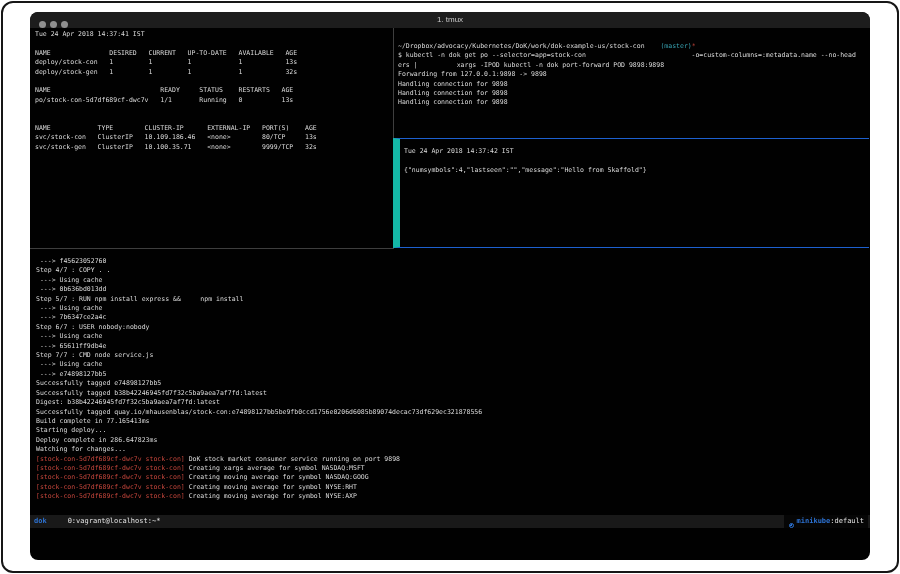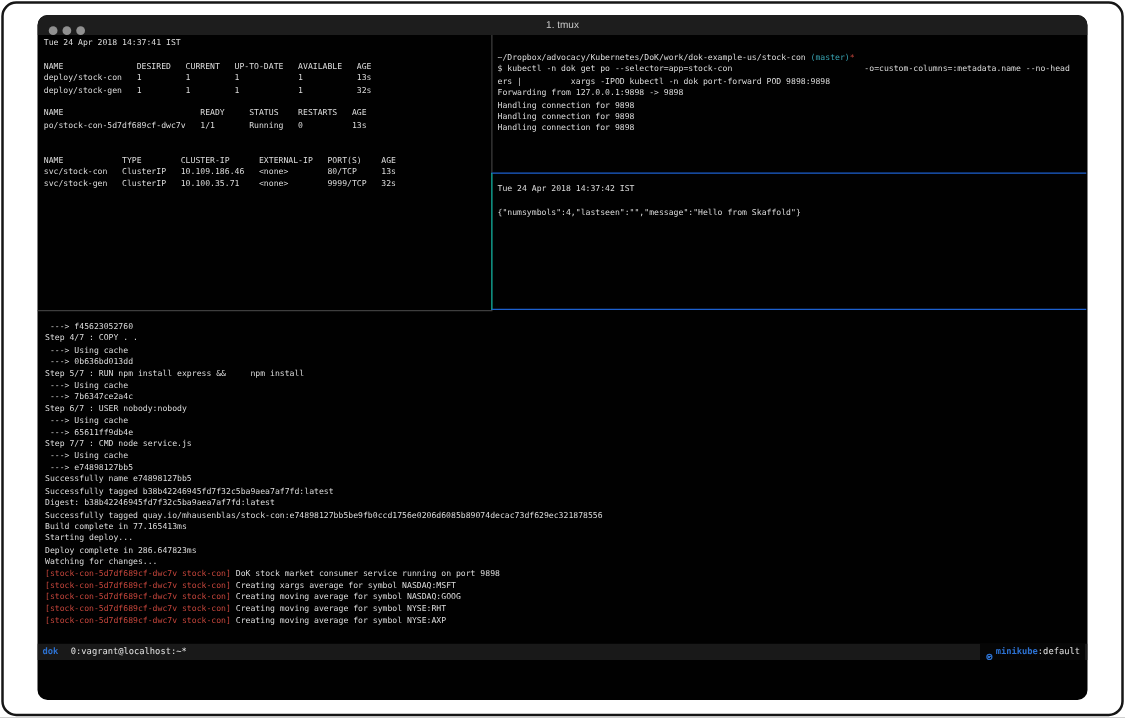--- a/index.html
+++ b/index.html
@@ -16,27 +16,27 @@
   .wtitle{position:absolute;left:0;right:0;text-align:center;color:#c9c9c9;
           font-family:"Liberation Sans",sans-serif;font-size:8px;line-height:16px;}
   .pane{position:absolute;overflow:hidden;}
   .tline{white-space:pre;font-family:"DejaVu Sans Mono",monospace;font-size:6.5px;
          line-height:9.4px;color:#dcdcdc;}
   #pane-top-left{left:0;top:16px;width:363px;height:220px;padding:2px 0 0 5px;}
   #pane-top-right{left:365px;top:16px;width:473px;height:110px;padding:14px 0 0 3px;}
   .divider-v{position:absolute;left:363px;top:16px;width:1px;height:110px;background:#3e3e3e;}
   .divider-h{position:absolute;left:0;top:236px;width:364px;height:1px;background:#3e3e3e;}
   #pane-mid-right{left:363px;top:126px;width:476px;height:110px;box-sizing:border-box;
-                  border-top:1px solid #1d60cf;border-left:1px solid #14b8a6;
+                  border-top:1px solid #1d60cf;border-left:7px solid #14b8a6;
                   border-bottom:1px solid #1d60cf;padding:8px 0 0 4px;}
   #pane-bottom{left:0;top:237px;width:840px;height:264px;padding:8px 0 0 6px;}
   .statusbar{position:absolute;left:0;top:503px;width:100%;height:13px;background:#191919;
              display:flex;align-items:center;font-size:7px;line-height:13px;}
   .sb-session{color:#2d72d2;font-weight:bold;margin-left:4px;}
-  .sb-window{color:#e3e3e3;margin-left:10px;}
+  .sb-window{color:#e3e3e3;margin-left:21px;}
   .sb-right{margin-left:auto;background:#060606;height:13px;display:flex;align-items:flex-end;
             padding:0 4px 0 5px;margin-right:2px;}
   .helm{display:inline-block;width:5px;height:5px;border:1px solid #2d72d2;border-radius:50%;
         margin-right:3px;box-sizing:border-box;background:radial-gradient(circle,#2d72d2 0 1px,transparent 1px);}
   .sb-ctx{color:#2d72d2;font-weight:bold;}
   .sb-ns{color:#e3e3e3;}
 </style>
 </head>
 <body>
 
@@ -65,21 +65,21 @@
         <div class="tline">&nbsp;</div>
         <div class="tline"><span>NAME            TYPE        CLUSTER-IP      EXTERNAL-IP   PORT(S)    AGE</span></div>
         <div class="tline"><span>svc/stock-con   ClusterIP   10.109.186.46   &lt;none&gt;        80/TCP     13s</span></div>
         <div class="tline"><span>svc/stock-gen   ClusterIP   10.100.35.71    &lt;none&gt;        9999/TCP   32s</span></div>
       </div>
 
     <div class="divider-v"></div>
     <div class="divider-h"></div>
 
     <div id="pane-top-right" class="pane">
-        <div class="tline"><span>~/Dropbox/advocacy/Kubernetes/DoK/work/dok-example-us/stock-con </span><span style="color: rgb(56, 163, 178);">(master)</span><span style="color: rgb(197, 70, 60);">*</span></div>
+        <div class="tline"><span>~/Dropbox/advocacy/Kubernetes/DoK/work/dok-example-us/stock-con </span><span style="color: rgb(56, 163, 178); margin-left: 12px;">(master)</span><span style="color: rgb(197, 70, 60);">*</span></div>
         <div class="tline"><span>$ kubectl -n dok get po --selector=app=stock-con                           -o=custom-columns=:metadata.name --no-head</span></div>
         <div class="tline"><span>ers |          xargs -IPOD kubectl -n dok port-forward POD 9898:9898</span></div>
         <div class="tline"><span>Forwarding from 127.0.0.1:9898 -&gt; 9898</span></div>
         <div class="tline"><span>Handling connection for 9898</span></div>
         <div class="tline"><span>Handling connection for 9898</span></div>
         <div class="tline"><span>Handling connection for 9898</span></div>
       </div>
 
     <div id="pane-mid-right" class="pane">
         <div class="tline"><span>Tue 24 Apr 2018 14:37:42 IST</span></div>
@@ -94,21 +94,21 @@
         <div class="tline"><span> ---&gt; 0b636bd013dd</span></div>
         <div class="tline"><span>Step 5/7 : RUN npm install express &amp;&amp;     npm install</span></div>
         <div class="tline"><span> ---&gt; Using cache</span></div>
         <div class="tline"><span> ---&gt; 7b6347ce2a4c</span></div>
         <div class="tline"><span>Step 6/7 : USER nobody:nobody</span></div>
         <div class="tline"><span> ---&gt; Using cache</span></div>
         <div class="tline"><span> ---&gt; 65611ff9db4e</span></div>
         <div class="tline"><span>Step 7/7 : CMD node service.js</span></div>
         <div class="tline"><span> ---&gt; Using cache</span></div>
         <div class="tline"><span> ---&gt; e74898127bb5</span></div>
-        <div class="tline"><span>Successfully name e74898127bb5</span></div>
+        <div class="tline"><span>Successfully tagged e74898127bb5</span></div>
         <div class="tline"><span>Successfully tagged b38b42246945fd7f32c5ba9aea7af7fd:latest</span></div>
         <div class="tline"><span>Digest: b38b42246945fd7f32c5ba9aea7af7fd:latest</span></div>
         <div class="tline"><span>Successfully tagged quay.io/mhausenblas/stock-con:e74898127bb5be9fb0ccd1756e0206d6085b89074decac73df629ec321878556</span></div>
         <div class="tline"><span>Build complete in 77.165413ms</span></div>
         <div class="tline"><span>Starting deploy...</span></div>
         <div class="tline"><span>Deploy complete in 286.647823ms</span></div>
         <div class="tline"><span>Watching for changes...</span></div>
         <div class="tline"><span style="color: rgb(197, 70, 60);">[stock-con-5d7df689cf-dwc7v stock-con]</span><span> DoK stock market consumer service running on port 9898</span></div>
         <div class="tline"><span style="color: rgb(197, 70, 60);">[stock-con-5d7df689cf-dwc7v stock-con]</span><span> Creating xargs average for symbol NASDAQ:MSFT</span></div>
         <div class="tline"><span style="color: rgb(197, 70, 60);">[stock-con-5d7df689cf-dwc7v stock-con]</span><span> Creating moving average for symbol NASDAQ:GOOG</span></div>

